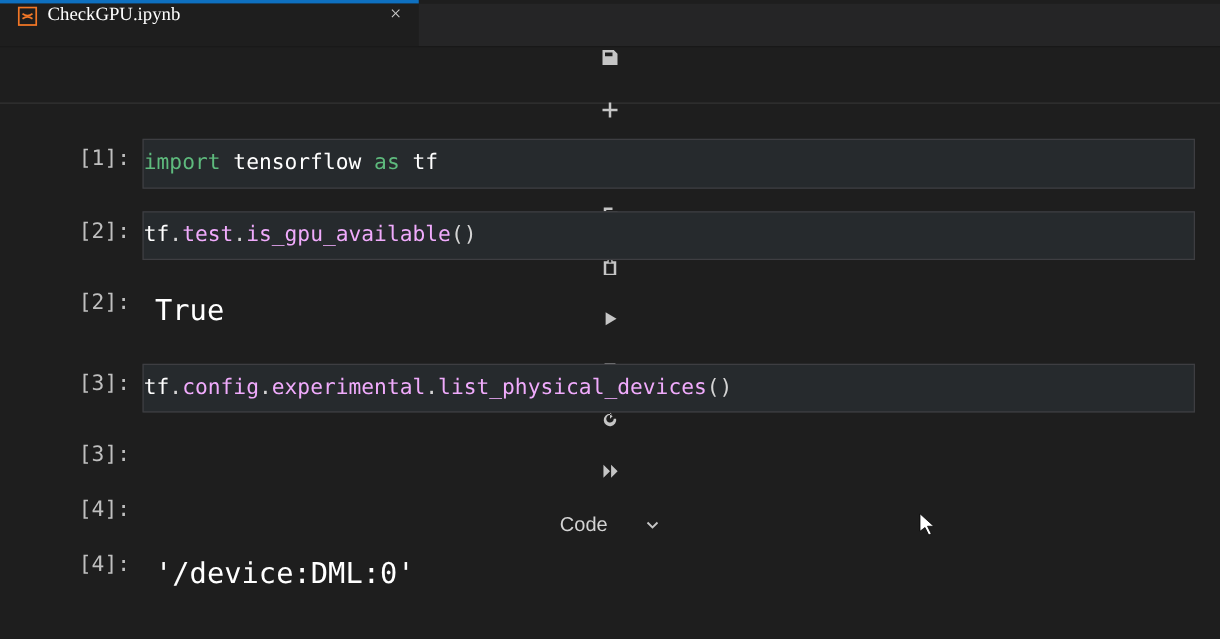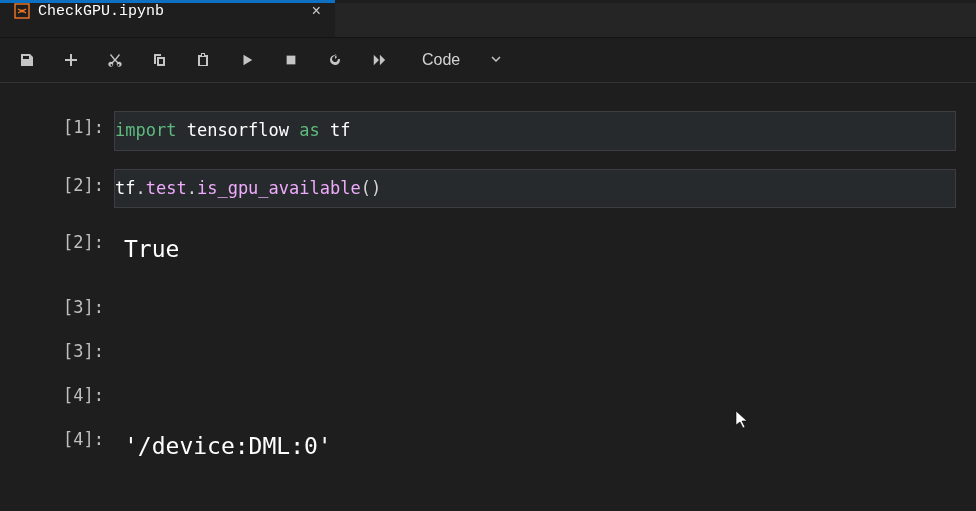--- a/index.html
+++ b/index.html
@@ -18,25 +18,25 @@
   }
   .tab-bar {
     background: #252526;
     display: flex;
     height: 35px;
     border-bottom: 1px solid #141414;
   }
   .tab {
     background: #1e1e1e;
     display: flex;
-    align-items: flex-start;
-    padding: 0 14px;
+    align-items: flex-end;
+    padding: 16px 14px;
     gap: 8px;
     color: #ffffff;
-    font-family: Liberation Mono, monospace;
+    font-family: Liberation Serif, serif;
     font-size: 15px;
     width: 335px;
   }
   .tab .close {
     margin-left: auto;
     font-size: 16px;
     color: #cccccc;
   }
   .jp-icon {
     width: 16px;
@@ -46,20 +46,21 @@
     justify-content: center;
   }
   .toolbar {
     background: #1e1e1e;
     display: flex;
     align-items: center;
     height: 45px;
     padding: 0 18px;
     gap: 26px;
     border-bottom: 1px solid #333;
+    flex-direction: column;
   }
   .toolbar svg { fill: #c5c5c5; }
   .tool-btn {
     display: inline-flex;
     align-items: center;
     justify-content: center;
     width: 18px;
     height: 18px;
     cursor: pointer;
   }
@@ -212,20 +213,21 @@
     <div class="cell-input"><span class="tk-mod">tf</span><span class="tk-plain">.</span><span class="tk-call">test</span><span class="tk-plain">.</span><span class="tk-call">is_gpu_available</span><span class="tk-plain">()</span></div>
   </div>
 
   <div class="row">
     <div class="prompt">[2]:</div>
     <div class="cell-output">True</div>
   </div>
 
   <div class="row">
     <div class="prompt">[3]:</div>
+    <div class="cell-input"><span class="tk-mod">tf</span><span class="tk-plain">.</span><span class="tk-call">config</span><span class="tk-plain">.</span><span class="tk-call">experimental</span><span class="tk-plain">.</span><span class="tk-call">list_physical_devices</span><span class="tk-plain">()</span></div>
   </div>
 
   <div class="row">
     <div class="prompt">[3]:</div>
   </div>
 
   <div class="row">
     <div class="prompt">[4]:</div>
   </div>
 

